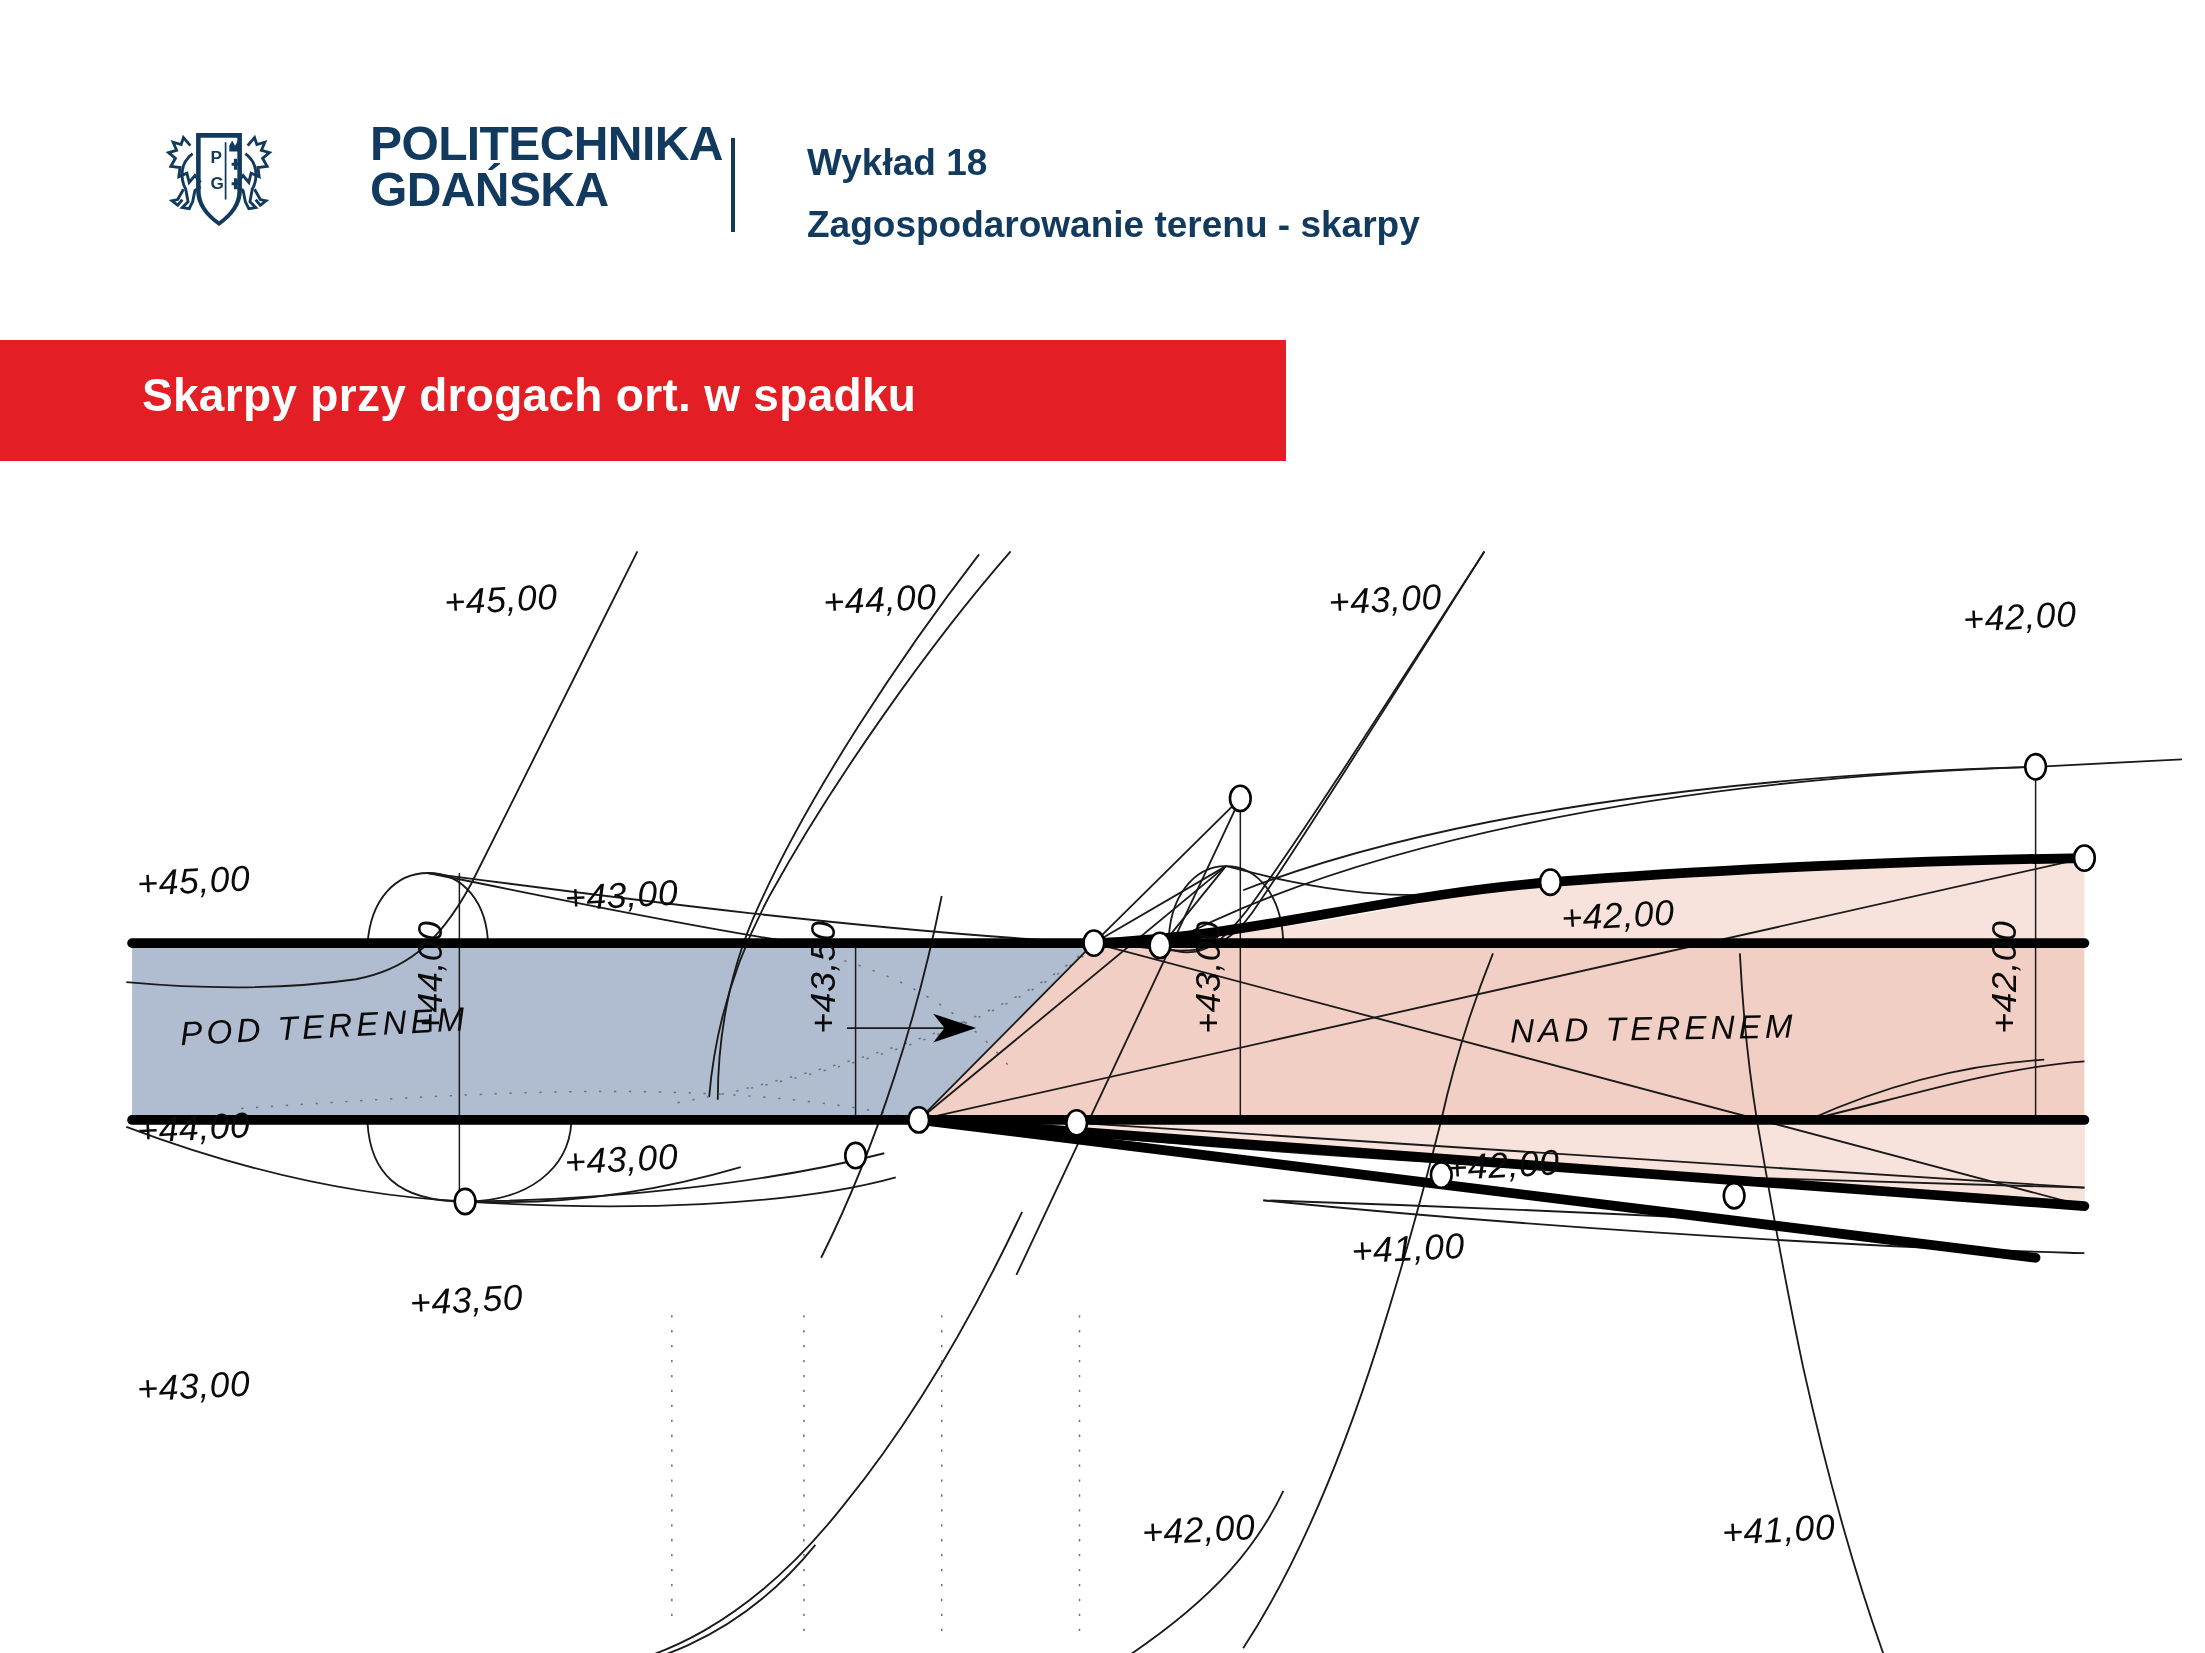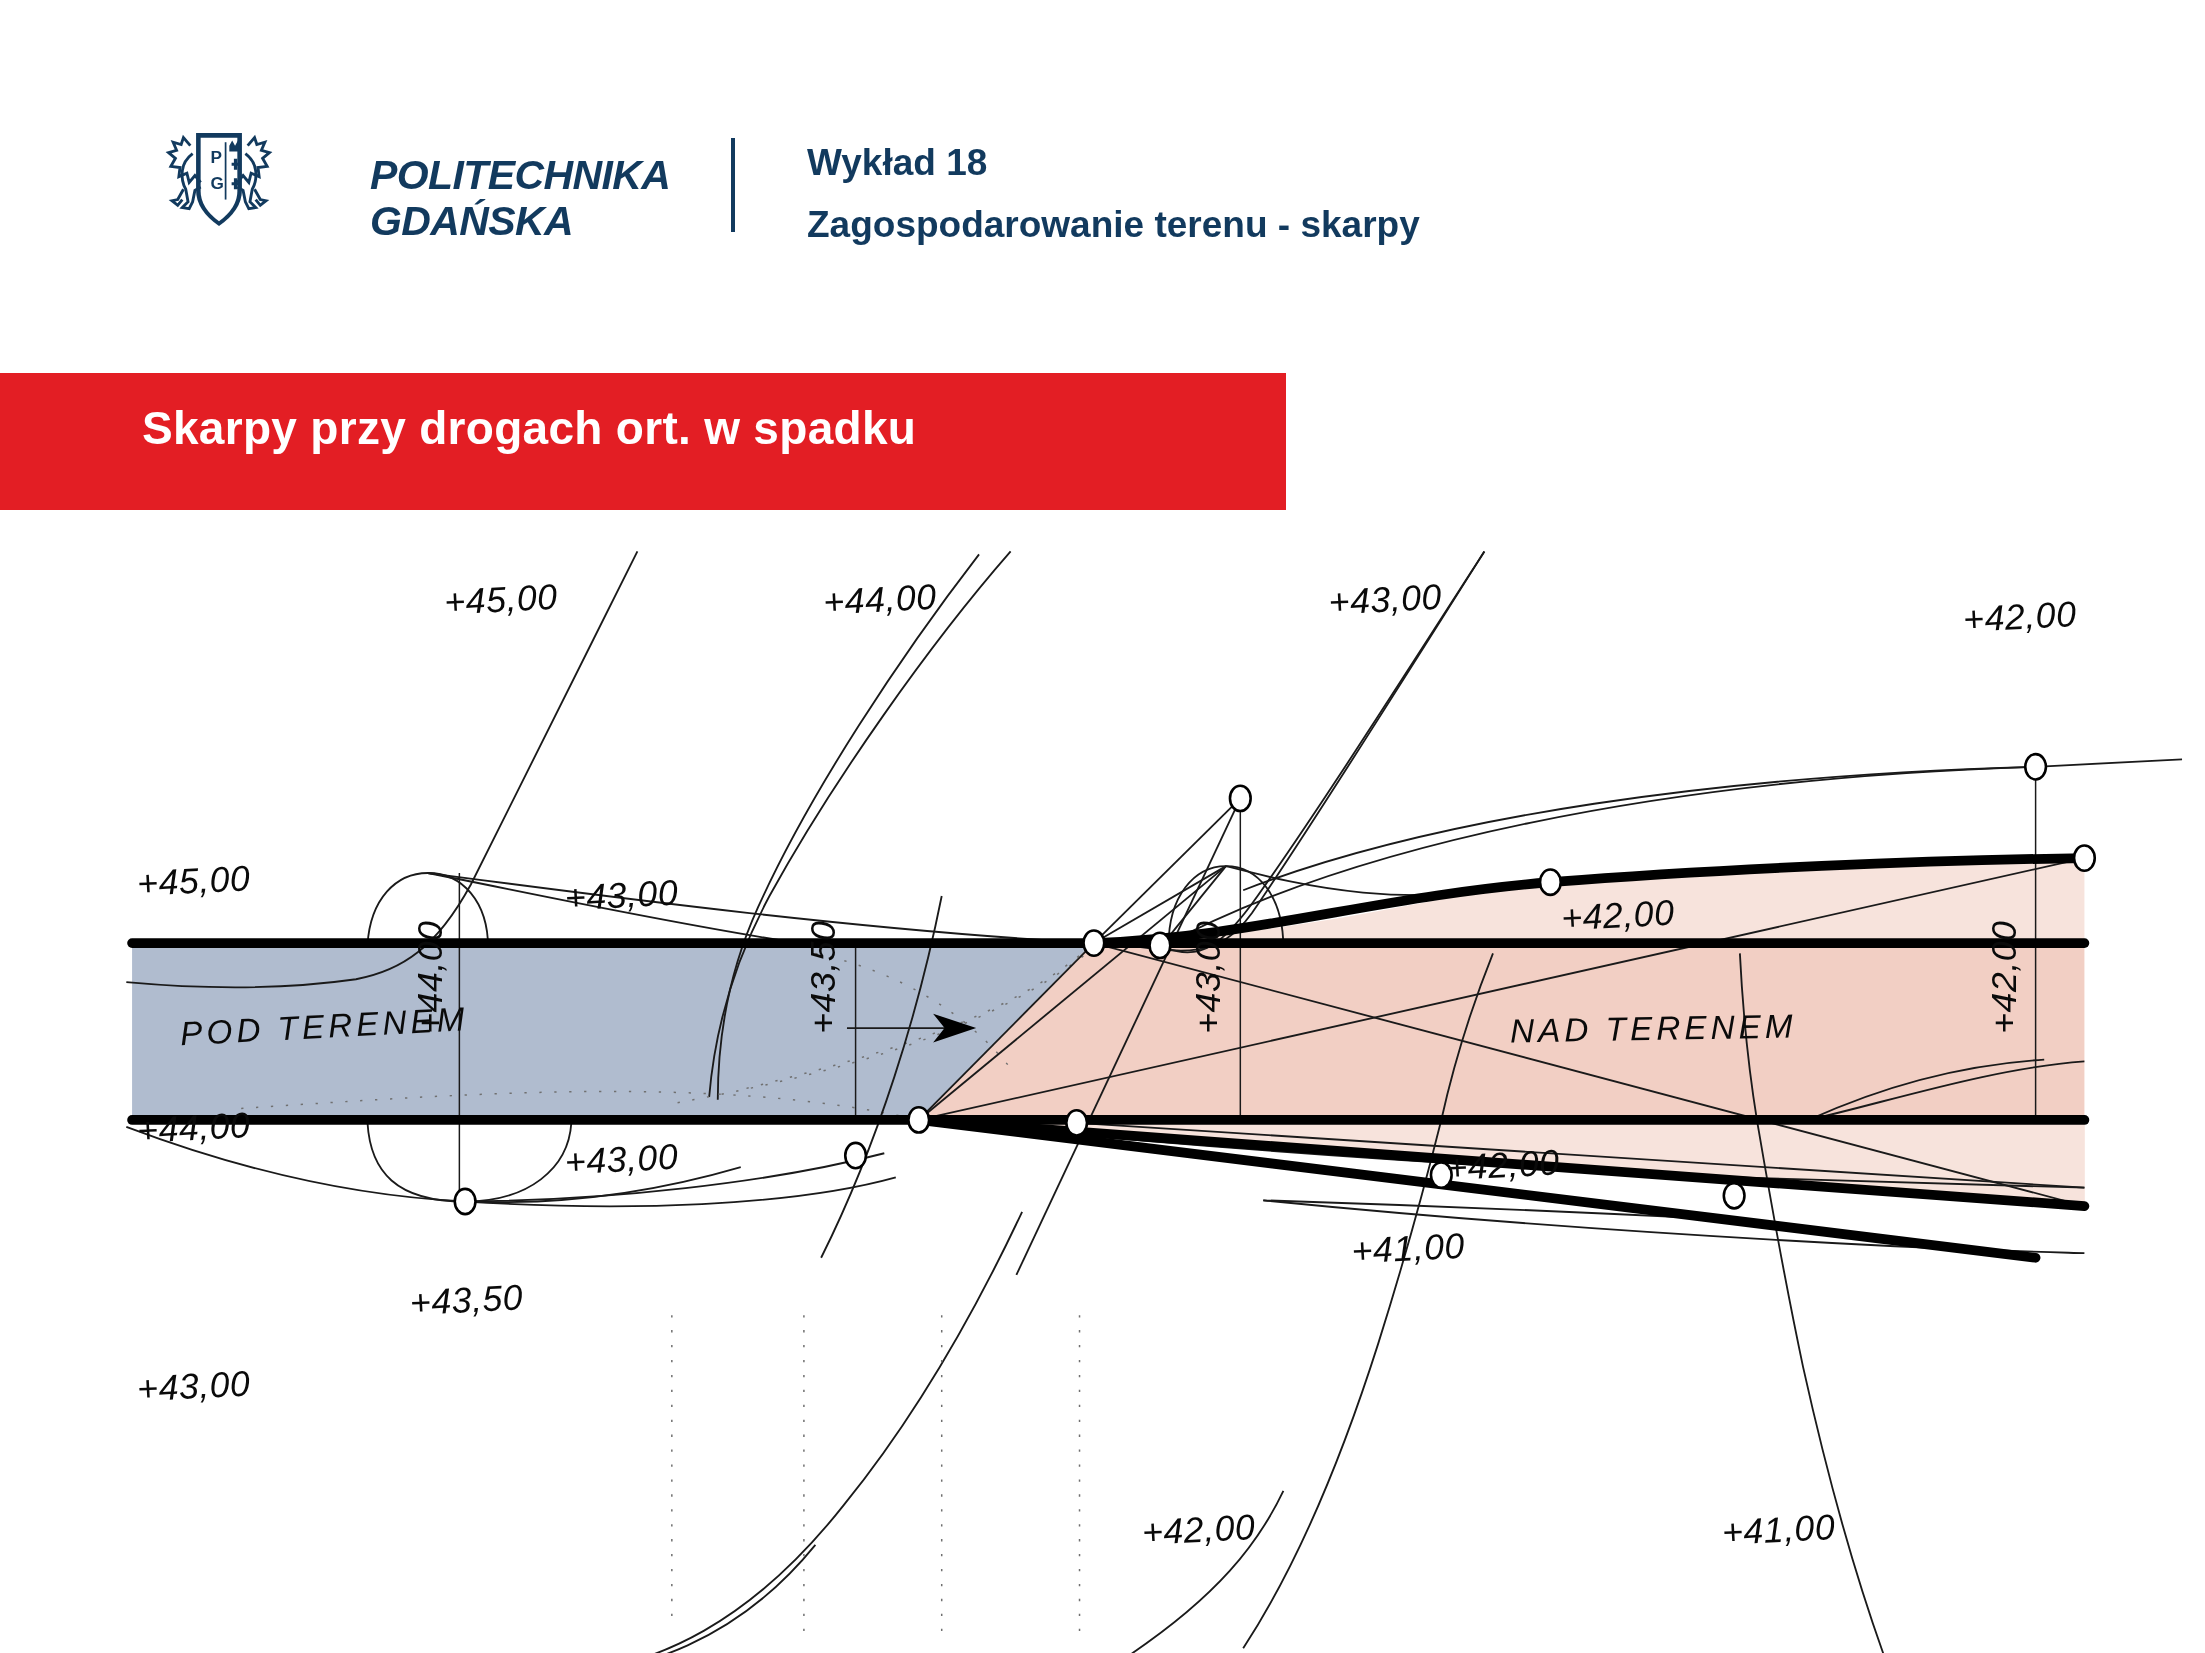--- a/index.html
+++ b/index.html
@@ -21,50 +21,48 @@
     left: 0; top: 0;
     width: 2205px; height: 322px;
   }
   #logo-mark {
     position: absolute;
     left: 133px; top: 125px;
     width: 172px; height: 109px;
   }
   #logo-wordmark {
     position: absolute;
-    left: 370px; top: 152px;
+    left: 370px; top: 121px;
     color: #123a5e;
     font-weight: bold;
-    font-size: 41px;
+    font-size: 48px;
     line-height: 46px;
     letter-spacing: -0.6px;
-    font-style: italic;
   }
   #header-divider {
     position: absolute;
     left: 731px; top: 138px;
     width: 4px; height: 94px;
     background: #123a5e;
   }
   #header-texts {
     position: absolute;
     left: 807px; top: 140px;
     color: #123a5e;
     font-weight: bold;
   }
   #lecture-number { font-size: 37px; line-height: 45px; }
   #lecture-title  { font-size: 37px; line-height: 45px; margin-top: 17px; }
 
   
   #title-bar {
     position: absolute;
     left: 0; top: 340px;
-    width: 1286px; height: 137px;
+    width: 1286px; height: 121px;
     background: #e31e24;
-    margin-top: 33px;
   }
   #title-bar-text {
     position: absolute;
     left: 142px; top: 27.6px;
     color: #ffffff;
     font-size: 46px;
     font-weight: bold;
     letter-spacing: 0.3px;
     white-space: nowrap;
   }

